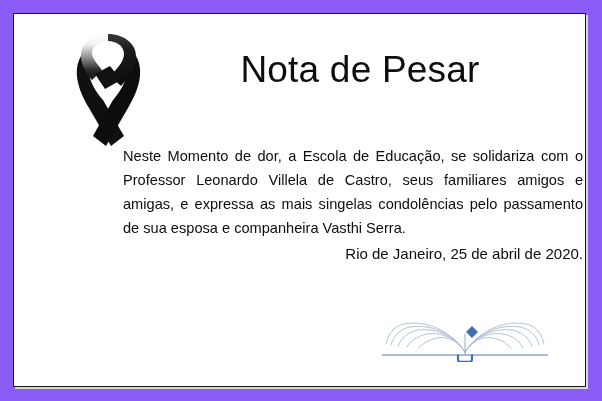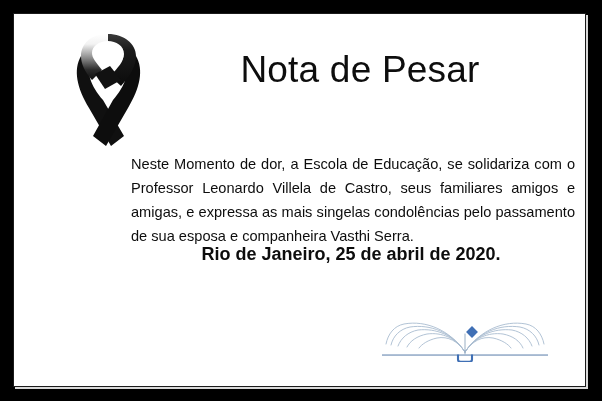--- a/index.html
+++ b/index.html
@@ -11,21 +11,21 @@
     width: 602px;
     height: 401px;
     font-family: "Liberation Sans", sans-serif;
     overflow: hidden;
   }
 
   #page {
     position: relative;
     width: 602px;
     height: 401px;
-    background: #000000;
+    background: #8b5cf6;
   }
 
   
   .sheet-shadow {
     position: absolute;
     left: 15px;
     top: 15px;
     width: 573px;
     height: 374px;
     background: transparent;
@@ -74,34 +74,33 @@
     position: absolute;
     left: 105px;
     top: 126px;
     width: 468px;
     font-size: 14.6px;
     line-height: 24px;
     color: #0d0d0d;
     text-align: justify;
     text-justify: inter-word;
   }
-  .body-text p { margin: 12px; }
+  .body-text p { margin: 4px; }
 
   .date-line {
     position: absolute;
     left: 105px;
     top: 228px;
     width: 468px;
-    text-align: center;
-    font-size: 18px;
+    text-align: right;
+    font-size: 15px;
     line-height: 24px;
     color: #0d0d0d;
     padding-right: 4px;
     box-sizing: border-box;
-    font-weight: bold;
   }
 
   
   .logo {
     position: absolute;
     left: 366px;
     top: 300px;
     width: 170px;
     height: 78px;
   }

